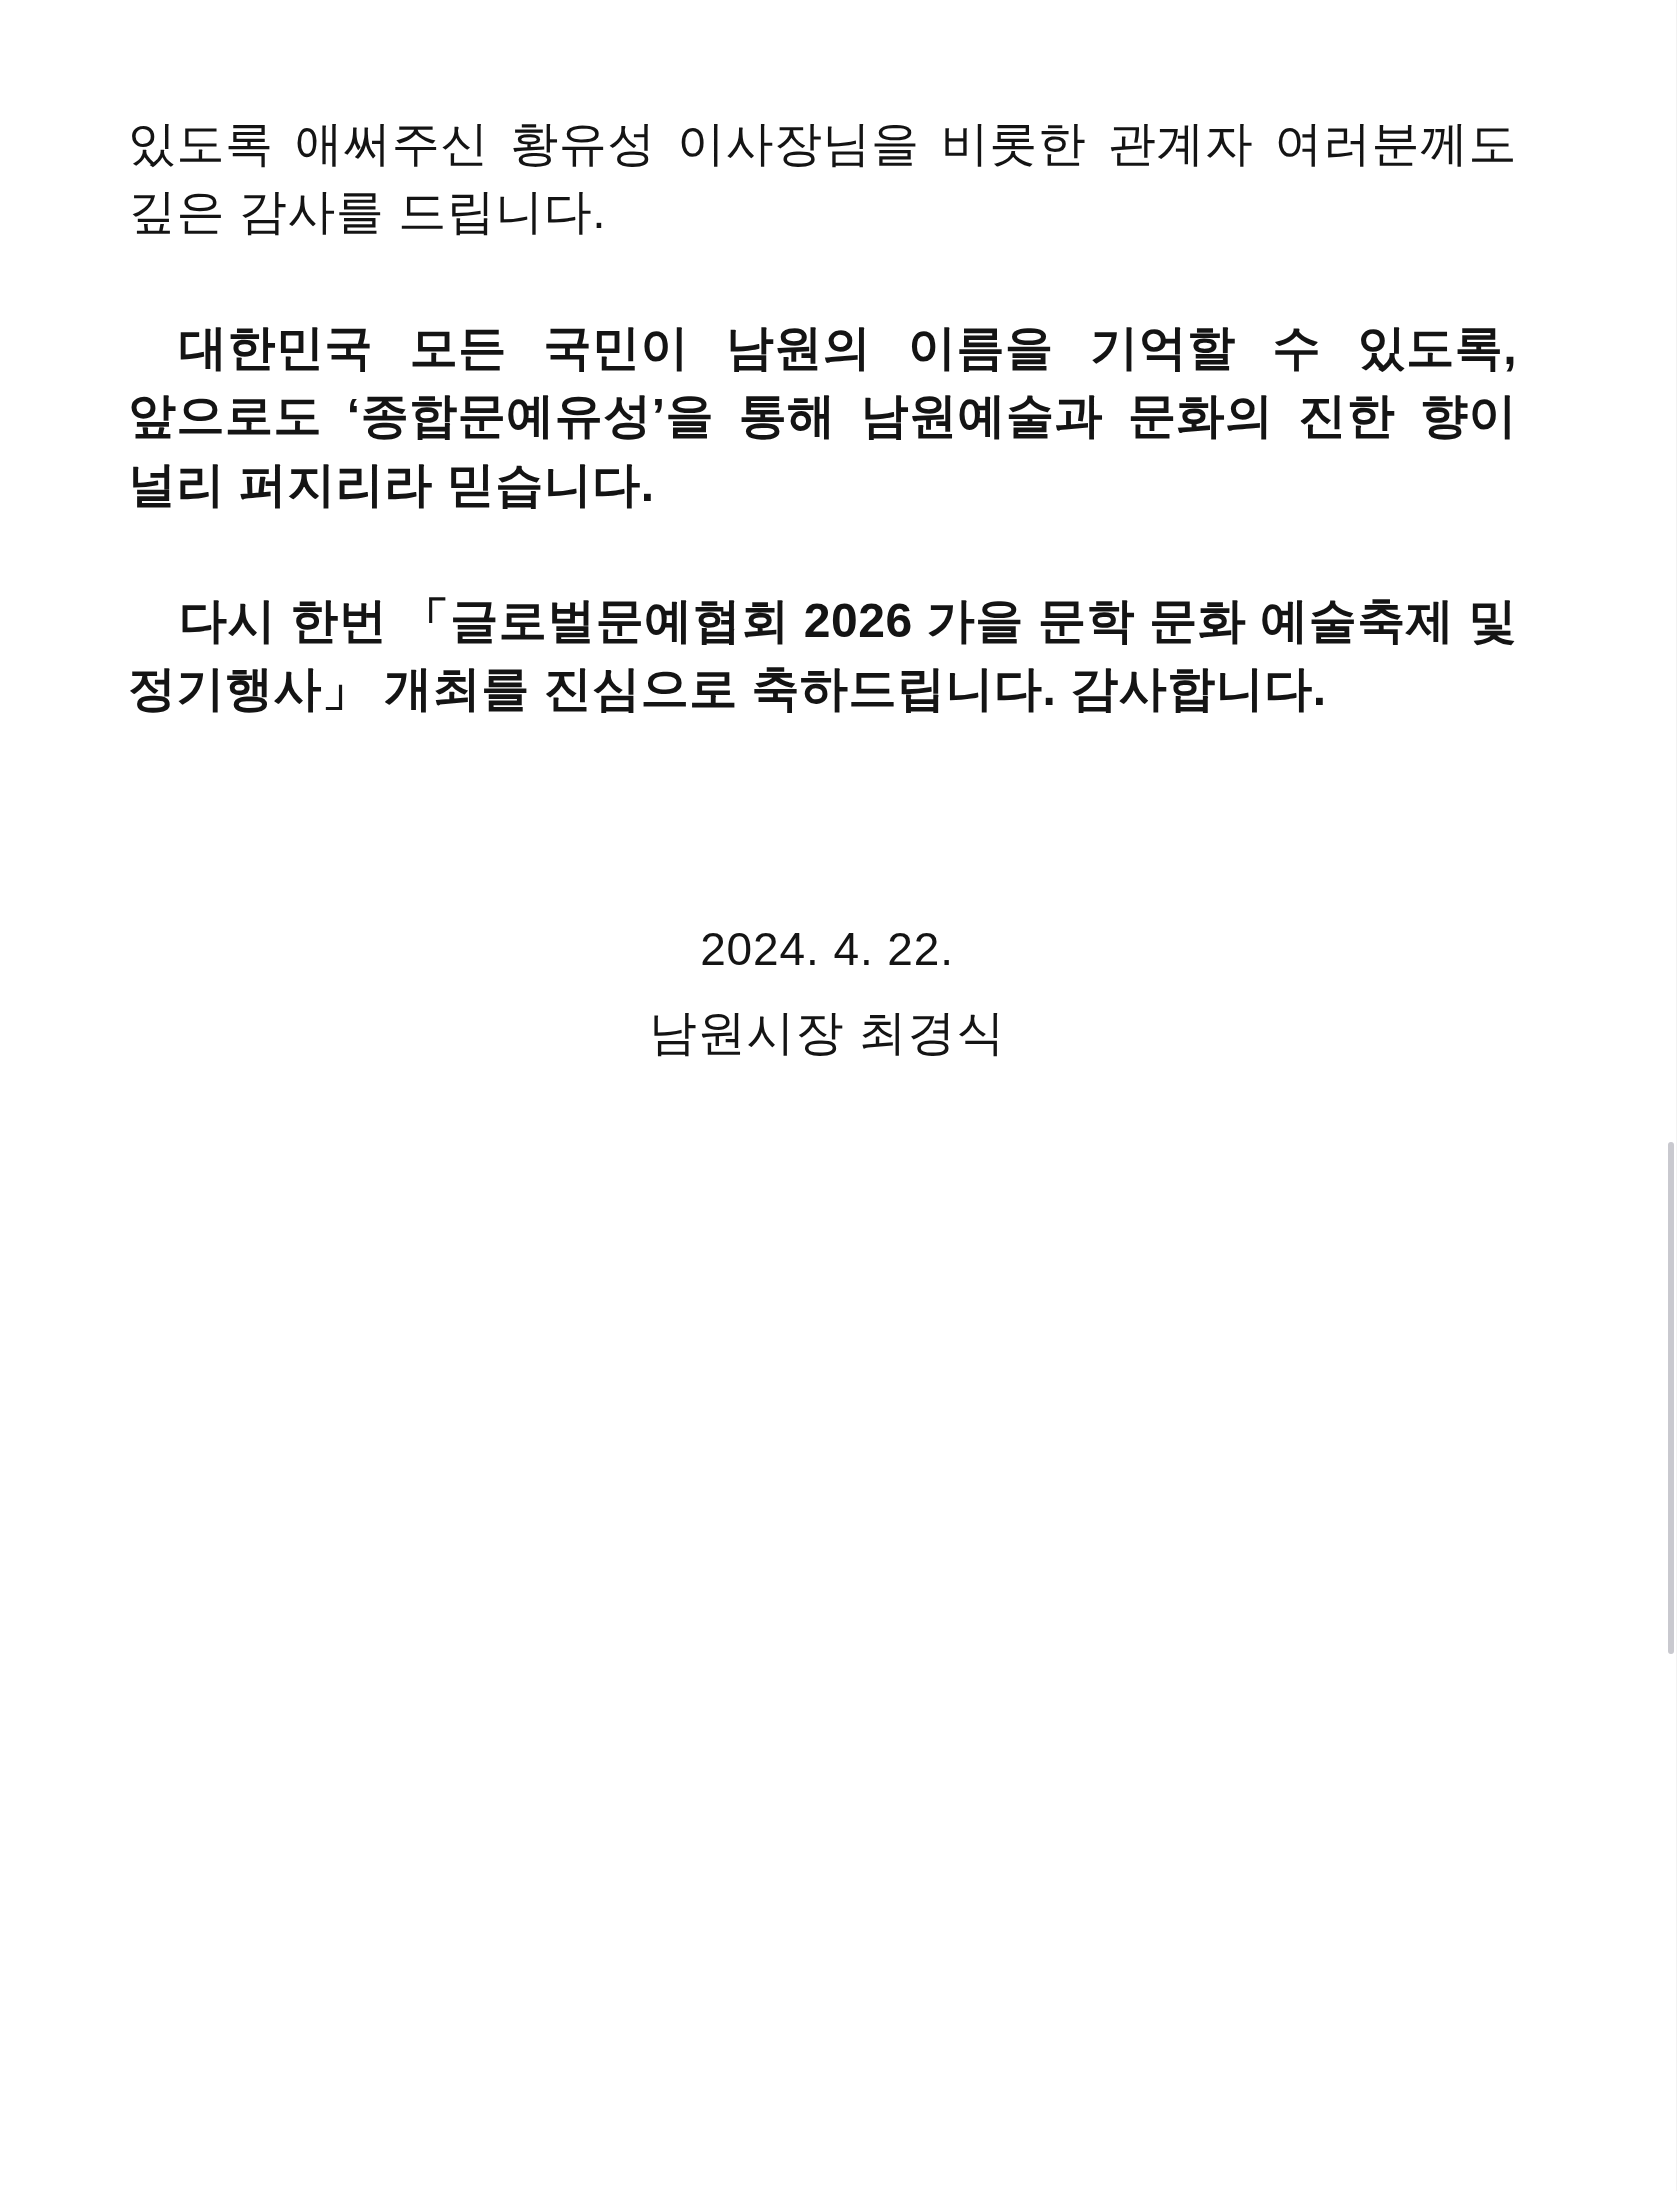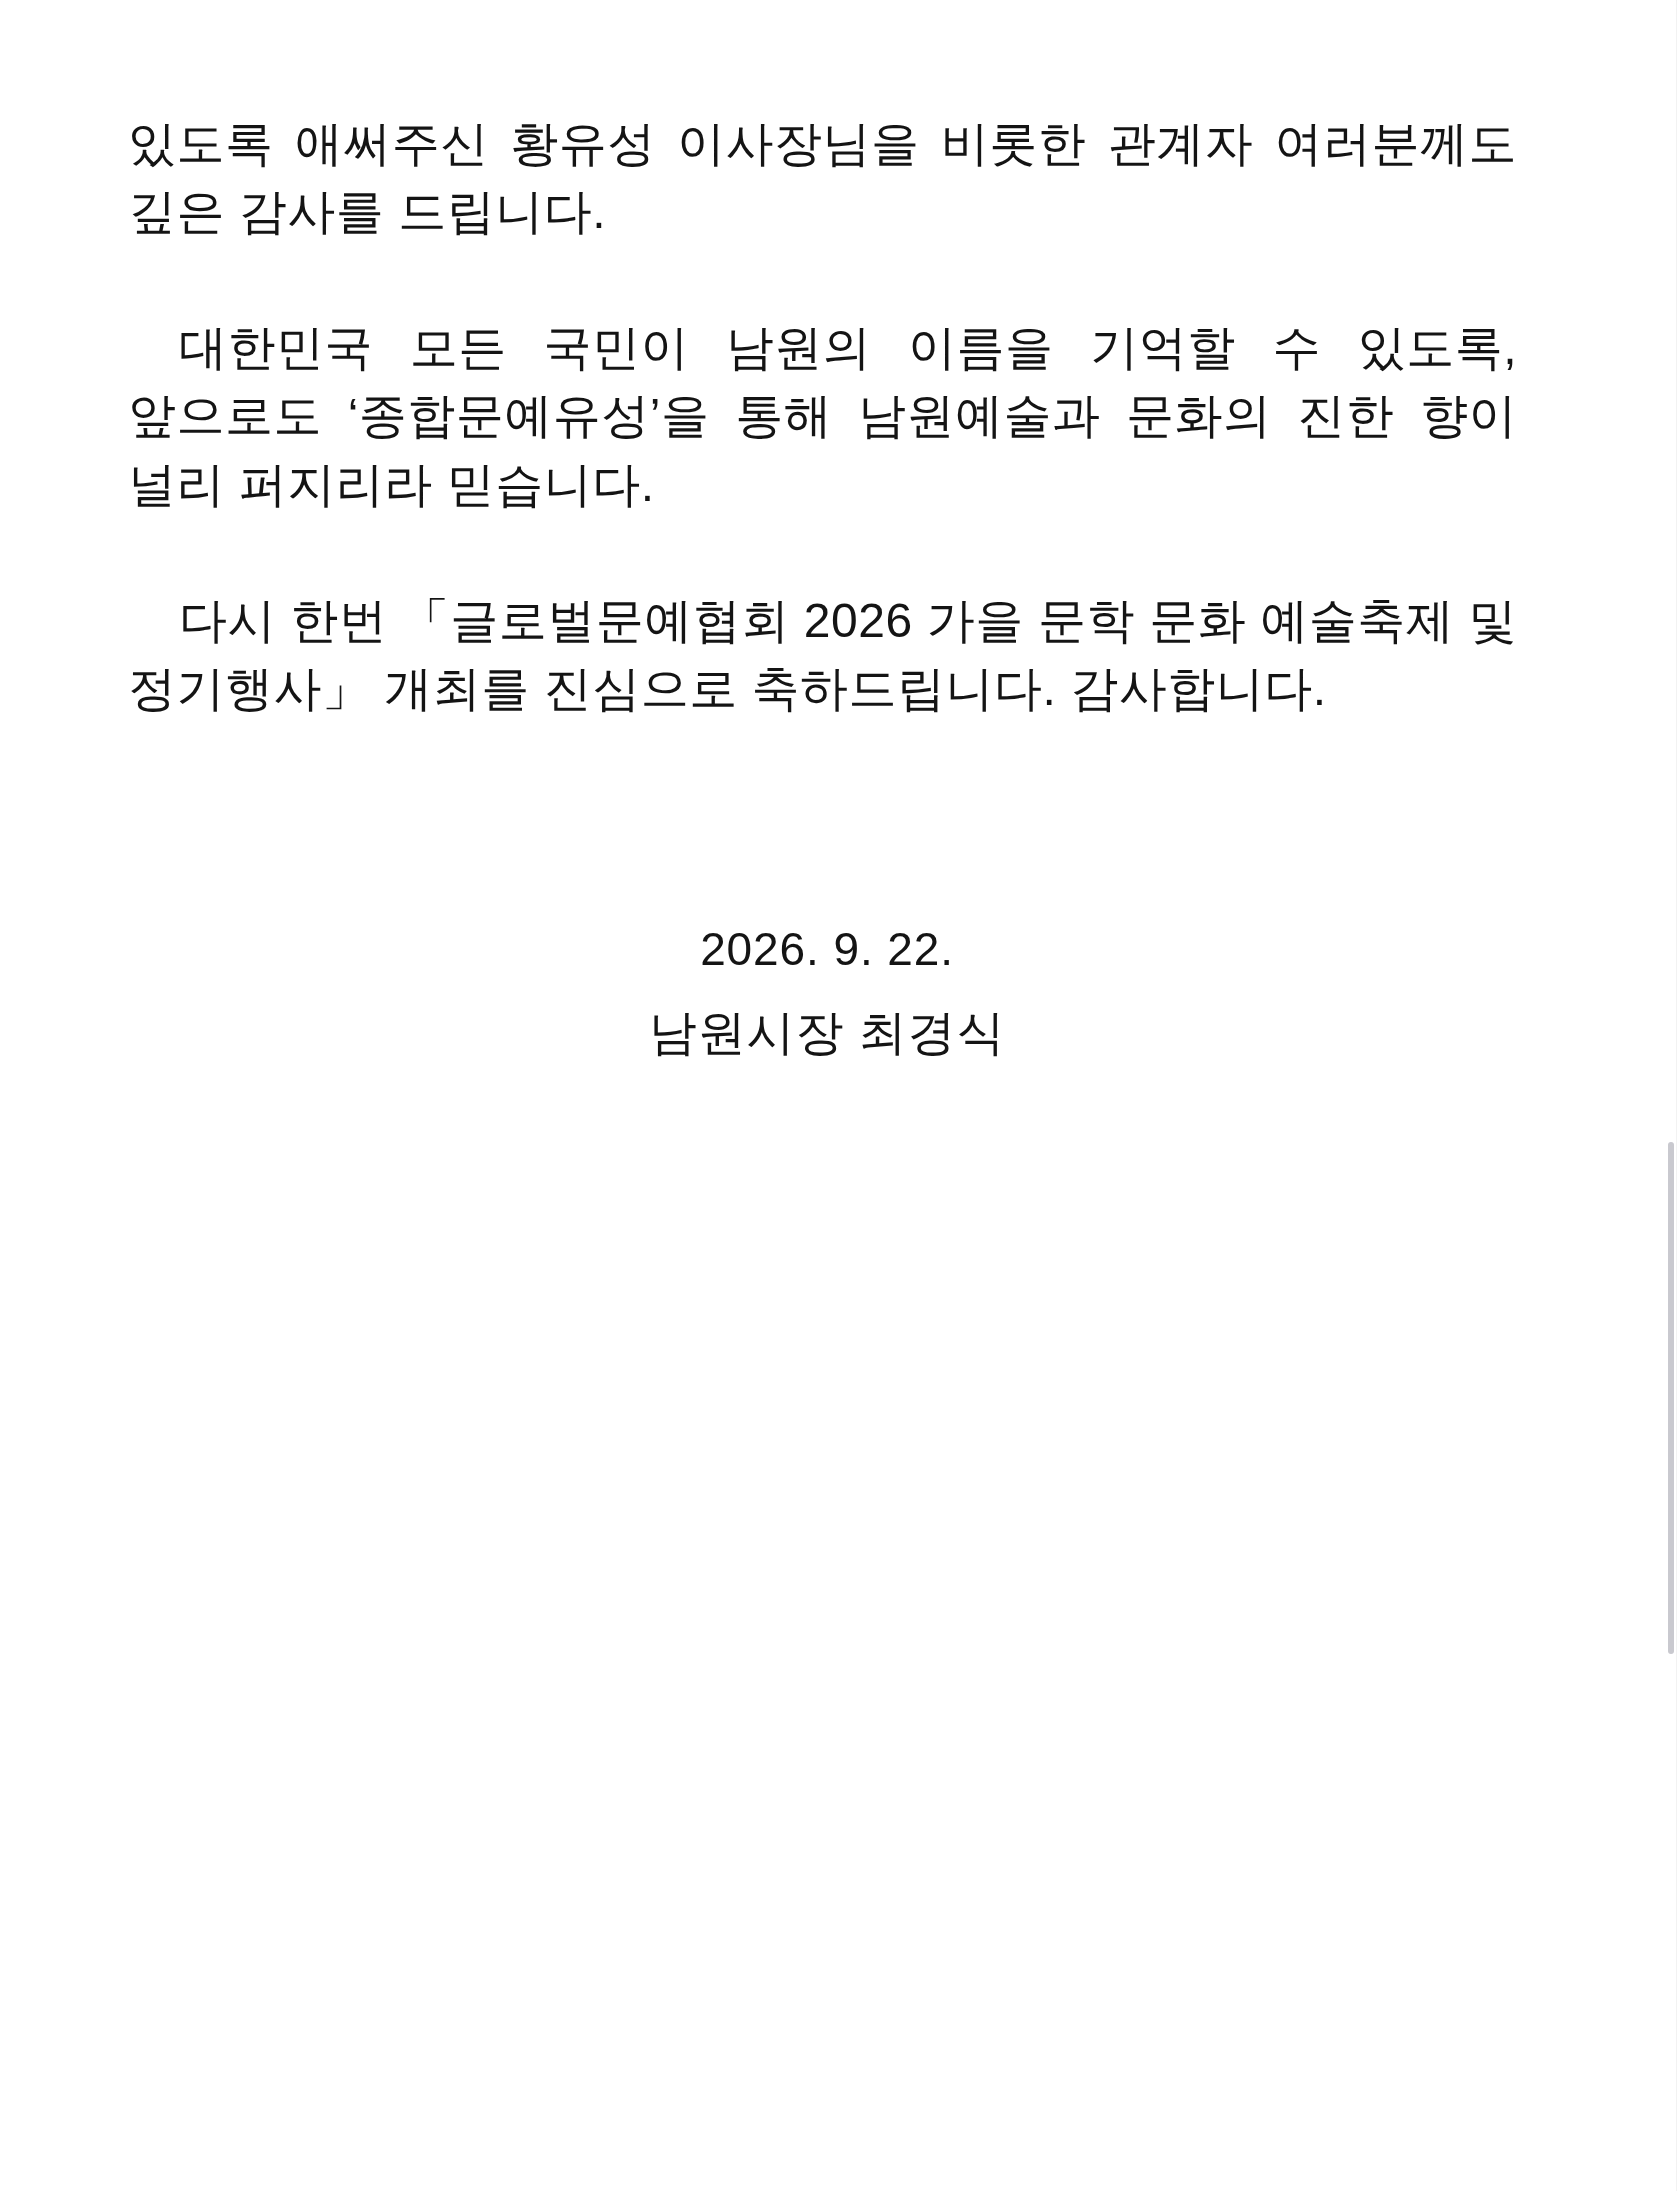--- a/index.html
+++ b/index.html
@@ -38,20 +38,21 @@
     letter-spacing: 0.5px;
     text-align: justify;
     text-justify: inter-character;
     margin: 0 0 0 0;
     word-break: keep-all;
     white-space: pre-wrap;
   }
 
   .para.indent {
     text-indent: 51px;
+    font-weight: bold;
   }
   .gap-med   { height: 68px; }
 
   .signature-block {
     margin-top: 192px;
     text-align: center;
   }
 
   .sig-date {
     font-size: 46px;
@@ -100,21 +101,21 @@
 
     <div class="gap-med"></div>
 
     <p class="para indent">대한민국 모든 국민이 남원의 이름을 기억할 수 있도록, 앞으로도 ‘종합문예유성’을 통해 남원예술과 문화의 진한 향이 널리 퍼지리라 믿습니다.</p>
 
     <div class="gap-med"></div>
 
     <p class="para indent">다시 한번 「글로벌문예협회 2026 가을 문학 문화 예술축제 및 정기행사」 개최를 진심으로 축하드립니다. 감사합니다.</p>
 
     <div class="signature-block">
-      <p class="sig-date">2026. 9. 22.</p>
+      <p class="sig-date">2024. 4. 22.</p>
       <p class="sig-name">남원시장  최경식</p>
     </div>
 
   </div>
 
   <div class="page-edge-right"></div>
   <div class="scroll-indicator"></div>
 
 </div>
 

